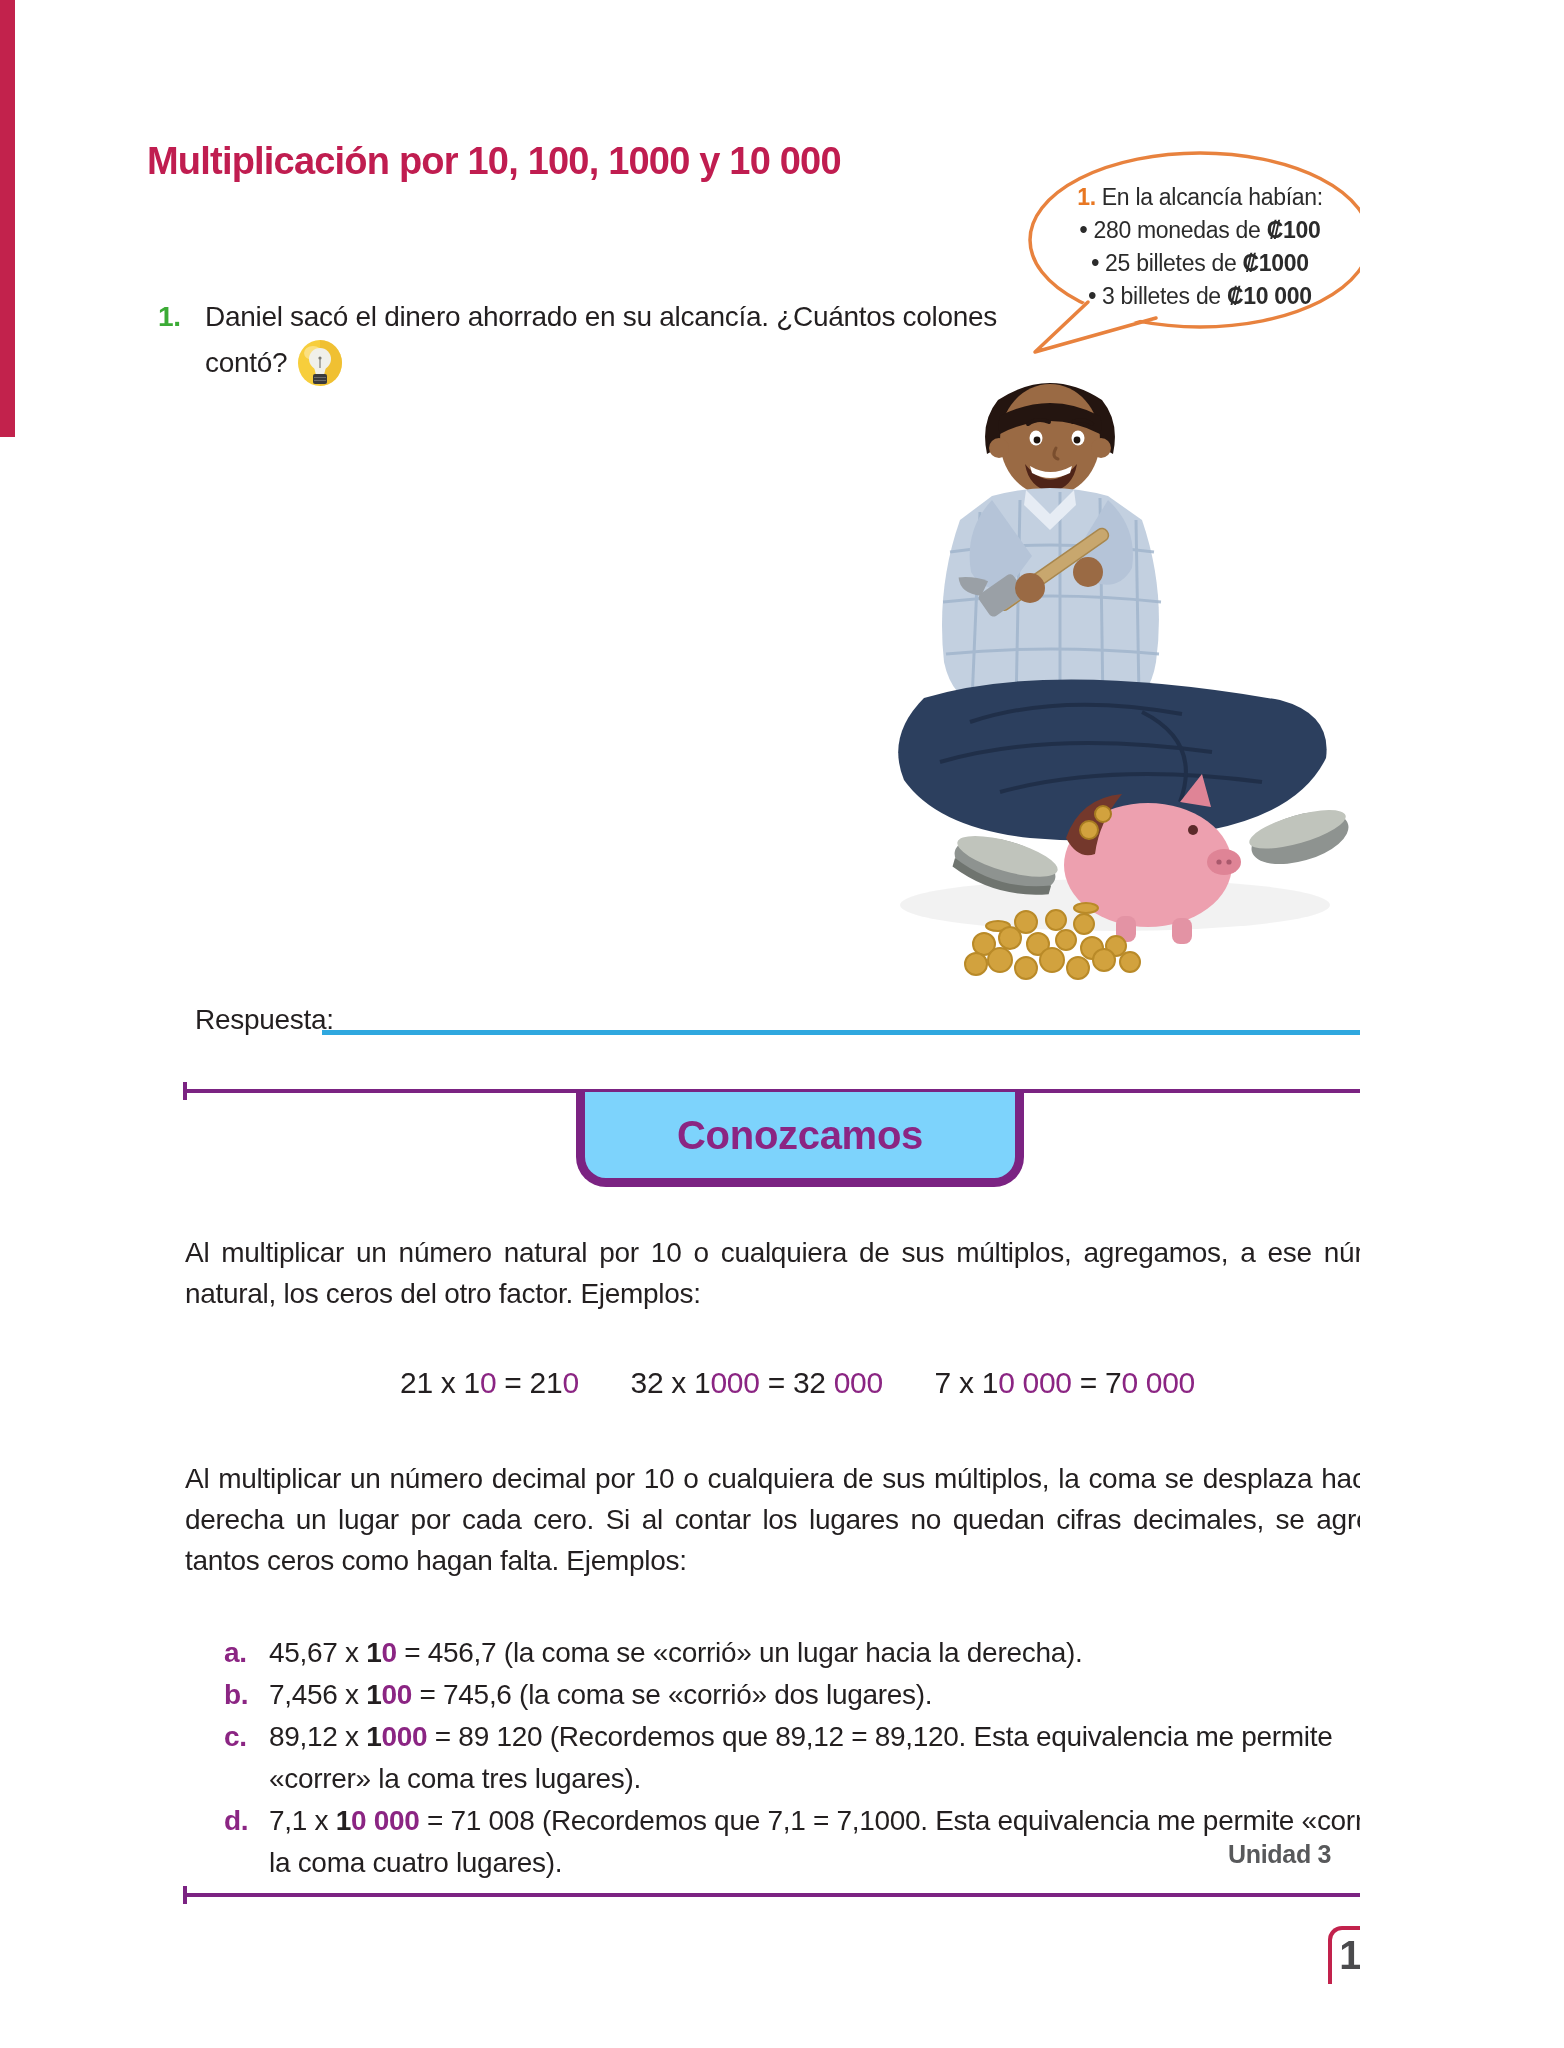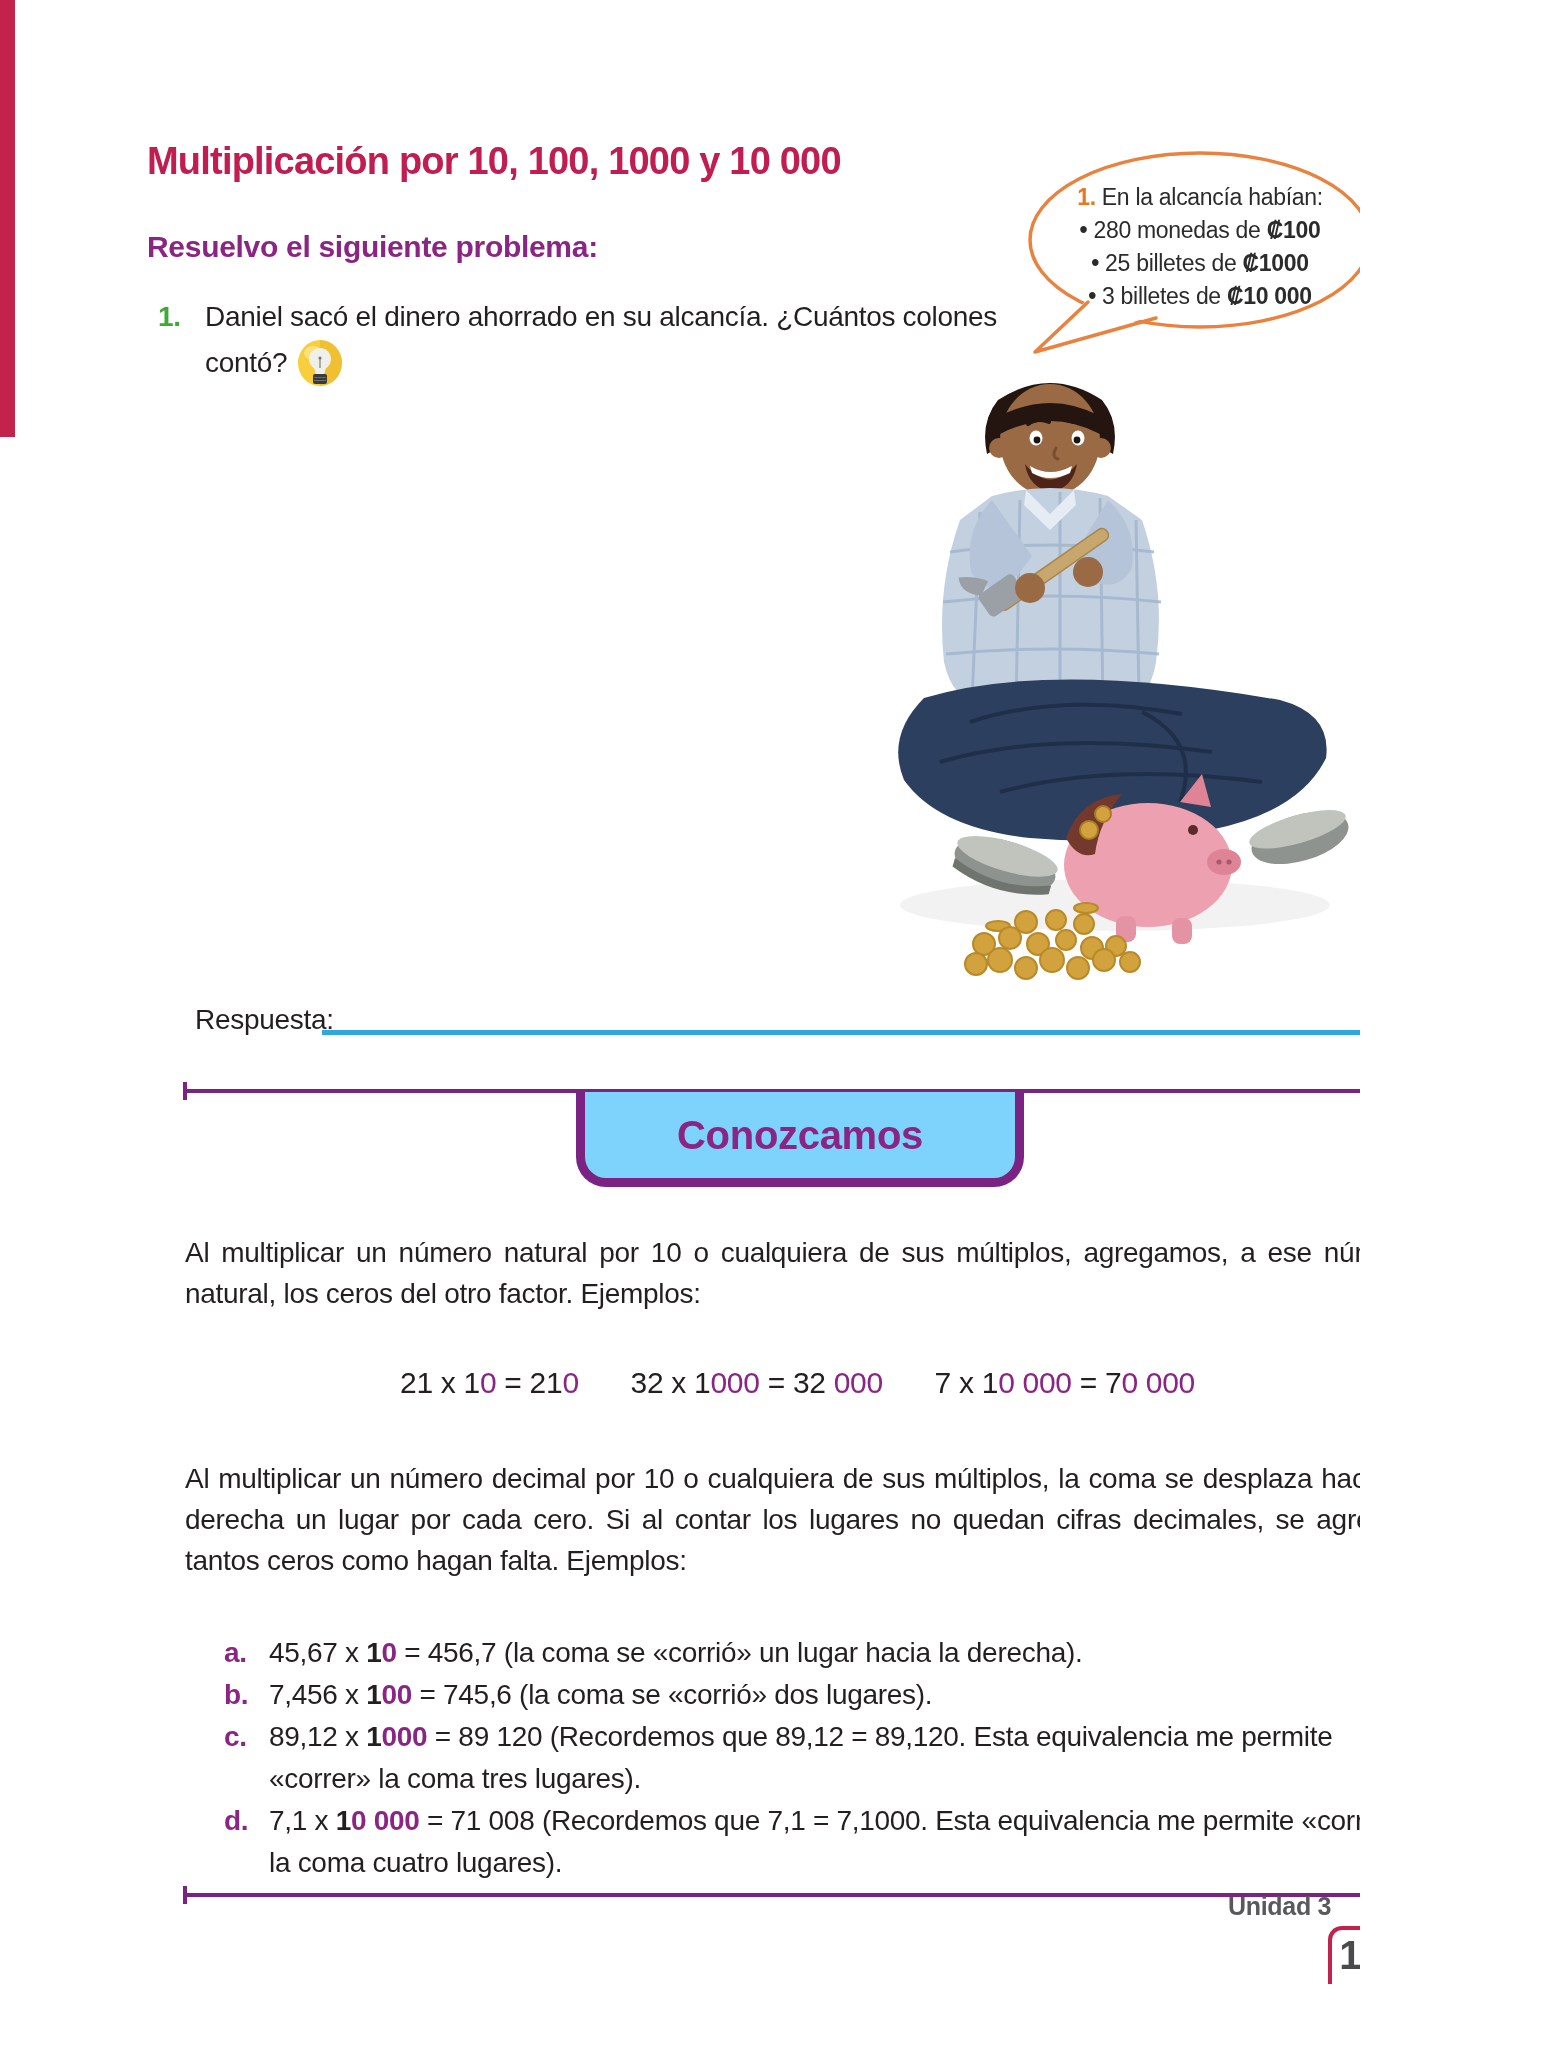--- a/index.html
+++ b/index.html
@@ -49,37 +49,36 @@
 
   .examples{position:absolute;left:400px;top:1366px;width:795px;display:flex;justify-content:space-between;font-size:30px;}
   .pz{color:#8B2583;}
 
   .dlist{position:absolute;left:224px;top:1632px;width:1200px;font-size:28px;line-height:42px;}
   .ditem{display:grid;grid-template-columns:45px 1fr;}
   .dletter{color:#8B2583;font-weight:700;}
   .m1{font-weight:700;}
   .mz{font-weight:700;color:#8B2583;}
 
-  .footer-unit{position:absolute;left:1228px;top:1892px;font-size:25px;font-weight:700;color:#58595B;text-align:center;}
+  .footer-unit{position:absolute;left:1228px;top:1840px;font-size:25px;font-weight:700;color:#58595B;text-align:center;}
   .page-box{
     position:absolute;left:1328px;top:1926px;width:86px;height:58px;box-sizing:border-box;
     border:4px solid #C2224C;border-bottom:none;border-radius:14px 14px 0 0;
     display:flex;justify-content:center;align-items:flex-start;padding-top:3px;
     font-size:40px;font-weight:700;color:#4B4B4D;letter-spacing:-1px;
   }
 </style>
 </head>
 <body>
 
 <div class="page">
 
   <div class="red-stripe"></div>
 
   <h1 class="title">Multiplicación por 10, 100, 1000 y 10 000</h1>
-  <h2 class="subtitle">Resuelvo el siguiente problema:</h2>
 
   <div class="problem">
     <span class="p-num">1.</span>
     <span class="p-body"><span>Daniel sacó el dinero ahorrado en su alcancía. ¿Cuántos colones contó?</span><span class="bulb"><svg viewBox="0 0 46 50" width="46" height="50">
         <ellipse cx="23" cy="25" rx="22" ry="23" fill="#F7CE3C"></ellipse>
         <path d="M23 2 A22 23 0 0 1 45 25 A22 23 0 0 1 23 48 Z" fill="#EBB42A" opacity="0.55"></path>
         <ellipse cx="16" cy="15" rx="9" ry="7" fill="#FBE287" opacity="0.9"></ellipse>
         <circle cx="23" cy="21" r="11" fill="#F0F0EA"></circle>
         <path d="M17 29 L29 29 L27 37 L19 37 Z" fill="#F0F0EA"></path>
         <path d="M23 21 L23 30" stroke="#9a9a94" stroke-width="1.6"></path>

